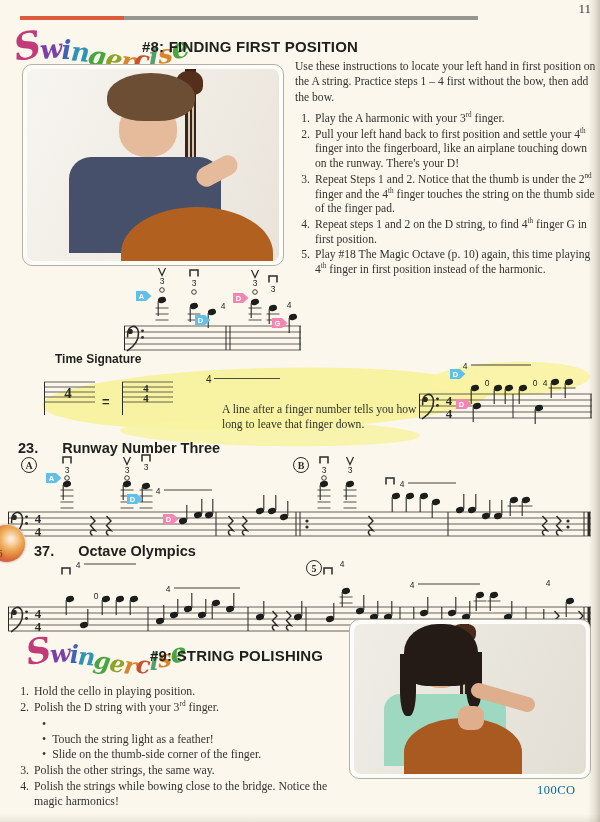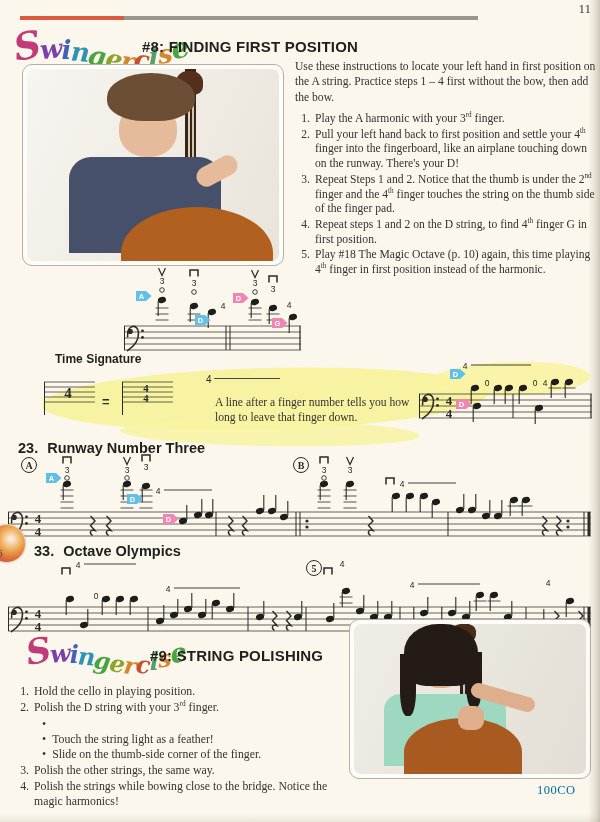--- a/index.html
+++ b/index.html
@@ -45,21 +45,21 @@
   .hl2{top:362px;left:430px;width:160px;height:34px;transform:rotate(-2deg);opacity:.9;}
   .hl3{top:420px;left:120px;width:300px;height:26px;transform:rotate(1deg);opacity:.85;}
   .ts-head{top:352px;left:55px;font-size:12px;z-index:2;}
   .ts-graphic{top:372px;left:38px;display:flex;align-items:center;gap:6px;z-index:2;}
   .ts-eq{font-family:"Liberation Sans",sans-serif;font-weight:bold;font-size:13px;margin-top:6px;}
   .fing-demo{top:374px;left:206px;display:flex;align-items:center;z-index:2;}
   .fing-num{font-family:"Liberation Sans",sans-serif;font-size:10px;}
   .fing-line{width:66px;height:1px;background:#4a4a44;margin-left:2px;margin-top:-2px;}
   .wn-note{top:386px;left:206px;width:208px;font-size:11.6px;line-height:1.3;color:#33322e;z-index:2;}
   .staff-wn{top:356px;left:419px;z-index:2;}
-  .ex-head{display:flex;gap:9px;font-size:14.5px;}
+  .ex-head{display:flex;gap:24px;font-size:14.5px;}
   .ex23-head{top:440px;left:18px;}
   .ex24-head{top:543px;left:34px;}
   .staff-s23{top:452px;left:8px;}
   .staff-s24{top:557px;left:8px;}
   .cd-icon{top:524px;left:-13px;width:37px;height:37px;border-radius:50%;z-index:3;
      background:radial-gradient(circle at 62% 38%,#fbe7d2 6%,#eeab56 34%,#da6c36 62%,#bd4a6e 88%);
      border:1px solid #e6d4ba;box-shadow:0 0 2px rgba(0,0,0,.15);}
   .cd-num{position:absolute;left:5px;bottom:3px;font-size:9.5px;color:#4c3b2c;font-family:"Liberation Serif",serif;}
   .code{top:783px;left:537px;font-size:12.5px;letter-spacing:.5px;color:#0369a1;}
   svg text{font-family:"Liberation Sans",sans-serif;}
@@ -203,21 +203,21 @@
           <line x1="6.5" y1="10" x2="6.5" y2="43" stroke="#2b2a26" stroke-width="1"></line>
           <text x="30" y="19.5" text-anchor="middle" font-size="10.75" font-weight="bold" fill="#2b2a26" class="tserif">4</text>
           <text x="30" y="29.75" text-anchor="middle" font-size="10.75" font-weight="bold" fill="#2b2a26" class="tserif">4</text>
         </svg></span>
   </div>
 
   <div class="abs fing-demo">
     <span class="fing-num">4</span>
     <span class="fing-line"></span>
   </div>
-  <p class="abs wn-note" style="margin:9px;">A line after a finger number tells you how long to leave that finger down.</p>
+  <p class="abs wn-note" style="margin:16px;">A line after a finger number tells you how long to leave that finger down.</p>
 
   <div class="abs staff-wn"><svg width="174" height="92" viewBox="0 0 174 92">
         <line x1="0" y1="38" x2="173" y2="38" stroke="#2b2a26" stroke-width="0.8" opacity="0.9"></line>
         <line x1="0" y1="44" x2="173" y2="44" stroke="#2b2a26" stroke-width="0.8" opacity="0.9"></line>
         <line x1="0" y1="50" x2="173" y2="50" stroke="#2b2a26" stroke-width="0.8" opacity="0.9"></line>
         <line x1="0" y1="56" x2="173" y2="56" stroke="#2b2a26" stroke-width="0.8" opacity="0.9"></line>
         <line x1="0" y1="62" x2="173" y2="62" stroke="#2b2a26" stroke-width="0.8" opacity="0.9"></line>
         <line x1="0.5" y1="38" x2="0.5" y2="62" stroke="#2b2a26" stroke-width="1"></line>
         <circle cx="6.2" cy="43.4" r="2.6" fill="#2b2a26"></circle>
         <path d="M 3.6 48.8 C 2.5 36 14 35.5 14.5 44.6 C 15 53.6 8 59.6 3.5 62.599999999999994" stroke="#2b2a26" stroke-width="1.6" fill="none" stroke-linecap="round"></path>
@@ -381,21 +381,21 @@
         <line x1="514.2" y1="49" x2="514.2" y2="64" stroke="#2b2a26" stroke-width="1.1"></line>
         <line x1="511.5" y1="54" x2="524.5" y2="54" stroke="#2b2a26" stroke-width="0.8"></line>
         <path d="M 534.5 64 l4.5,5 l-4.5,4.5 l4.5,5 c-5,-1.5 -6,2.5 -2.5,5" stroke="#2b2a26" stroke-width="1.4" fill="none"></path>
         <path d="M 548.5 64 l4.5,5 l-4.5,4.5 l4.5,5 c-5,-1.5 -6,2.5 -2.5,5" stroke="#2b2a26" stroke-width="1.4" fill="none"></path>
       </svg></div>
 
   <div class="abs cd-icon">
     <span class="cd-num">16</span>
   </div>
   <h2 class="abs hd ex-head ex24-head" style="margin:0;">
-    <span>33.</span>
+    <span>37.</span>
     <span>Octave Olympics</span>
   </h2>
   <div class="abs staff-s24"><svg width="584" height="104" viewBox="0 0 584 104">
         <line x1="0" y1="50" x2="583" y2="50" stroke="#2b2a26" stroke-width="0.8" opacity="0.9"></line>
         <line x1="0" y1="56" x2="583" y2="56" stroke="#2b2a26" stroke-width="0.8" opacity="0.9"></line>
         <line x1="0" y1="62" x2="583" y2="62" stroke="#2b2a26" stroke-width="0.8" opacity="0.9"></line>
         <line x1="0" y1="68" x2="583" y2="68" stroke="#2b2a26" stroke-width="0.8" opacity="0.9"></line>
         <line x1="0" y1="74" x2="583" y2="74" stroke="#2b2a26" stroke-width="0.8" opacity="0.9"></line>
         <line x1="0.5" y1="50" x2="0.5" y2="74" stroke="#2b2a26" stroke-width="1"></line>
         <circle cx="6.2" cy="55.4" r="2.6" fill="#2b2a26"></circle>

